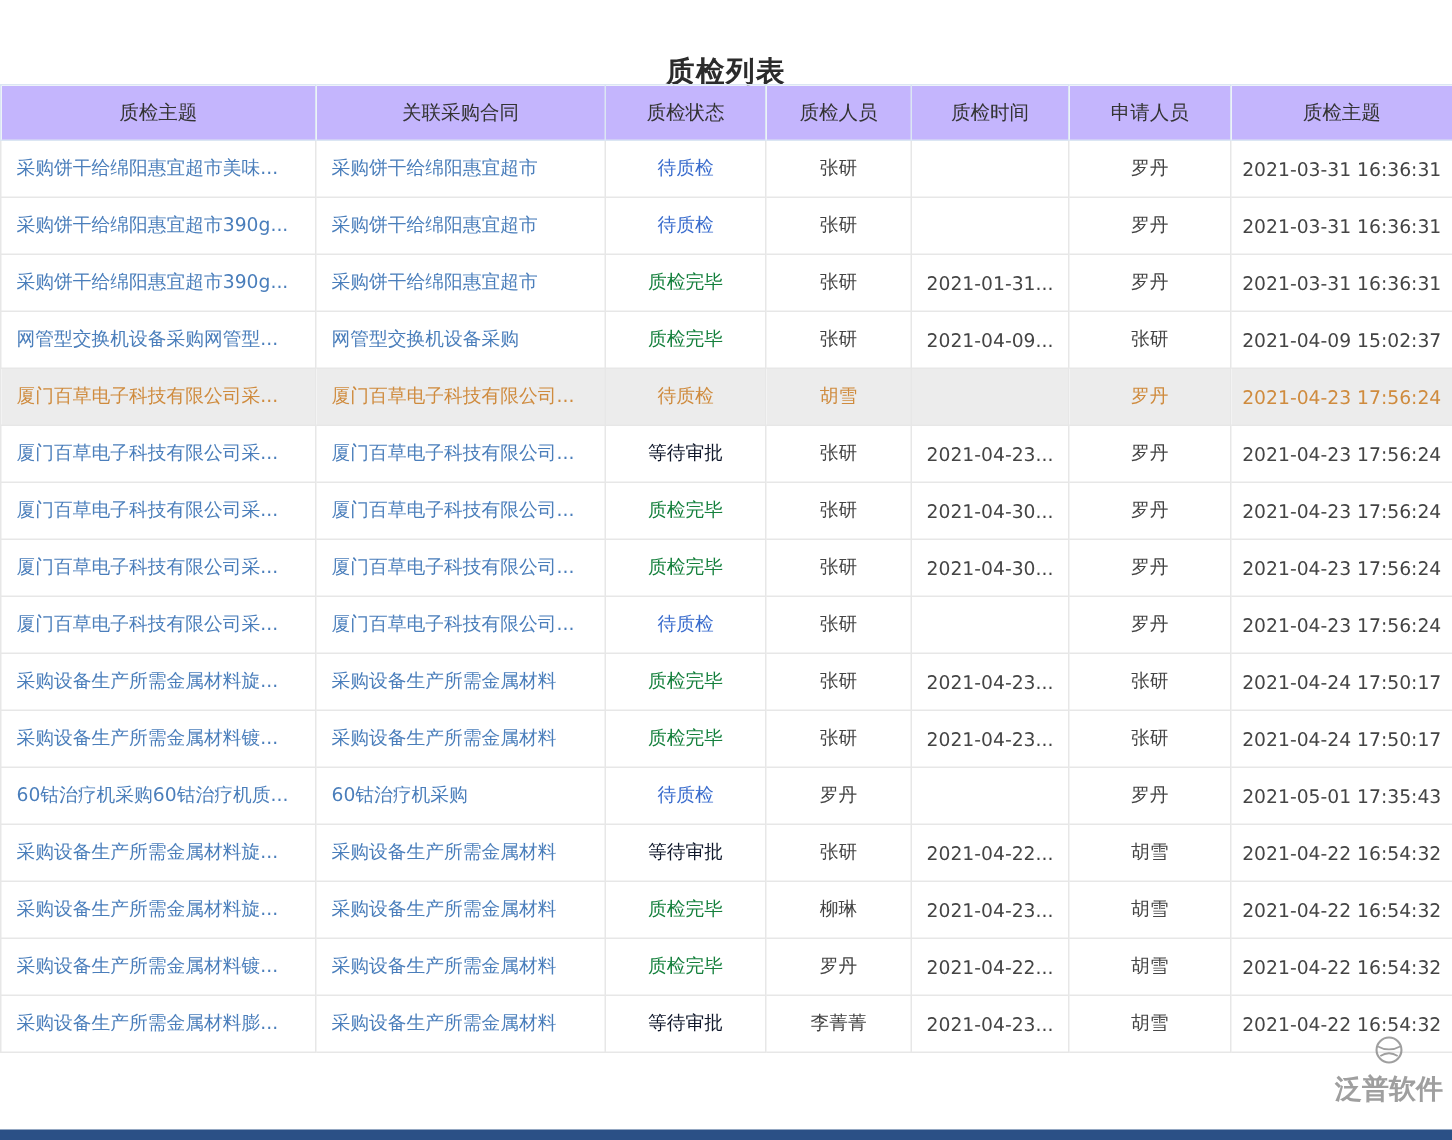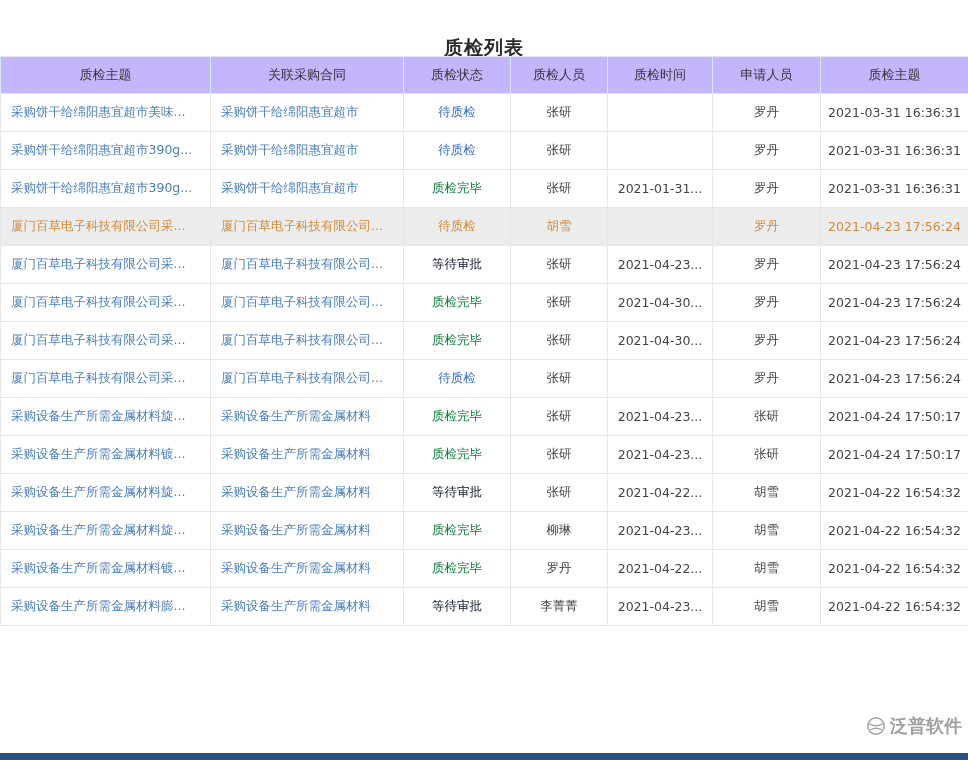--- a/index.html
+++ b/index.html
@@ -37,20 +37,21 @@
   tr.selected td.status-waiting{color:#cf8b3e;}
   .footer-bar{
     position:absolute;left:0;right:0;bottom:0;height:7px;
     background:#2b5086;z-index:5;
   }
   .watermark{
     position:absolute;right:6px;bottom:22px;z-index:6;
     display:flex;align-items:center;gap:4px;
     color:#8f8f8f;font-size:18px;font-weight:600;opacity:0.85;
     pointer-events:none;
+    flex-direction:column;
   }
   .watermark svg{display:block;}
 </style>
 </head>
 <body>
 
 <div class="screen">
 
   <div class="title-bar">
     <div class="page-title">质检列表</div>
@@ -99,20 +100,29 @@
           </tr>
           <tr>
             <td class="left"><a href="#" class="cell-link">采购饼干给绵阳惠宜超市390g...</a></td>
             <td class="left"><a href="#" class="cell-link">采购饼干给绵阳惠宜超市</a></td>
             <td class="status-done">质检完毕</td>
             <td>张研</td>
             <td>2021-01-31...</td>
             <td>罗丹</td>
             <td>2021-03-31 16:36:31</td>
           </tr>
+          <tr>
+            <td class="left"><a href="#" class="cell-link">网管型交换机设备采购网管型...</a></td>
+            <td class="left"><a href="#" class="cell-link">网管型交换机设备采购</a></td>
+            <td class="status-done">质检完毕</td>
+            <td>张研</td>
+            <td>2021-04-09...</td>
+            <td>张研</td>
+            <td>2021-04-09 15:02:37</td>
+          </tr>
           <tr class="selected">
             <td class="left"><a href="#" class="cell-link">厦门百草电子科技有限公司采...</a></td>
             <td class="left"><a href="#" class="cell-link">厦门百草电子科技有限公司...</a></td>
             <td class="status-pending">待质检</td>
             <td>胡雪</td>
             <td></td>
             <td>罗丹</td>
             <td>2021-04-23 17:56:24</td>
           </tr>
           <tr>
@@ -161,20 +171,29 @@
             <td>2021-04-24 17:50:17</td>
           </tr>
           <tr>
             <td class="left"><a href="#" class="cell-link">采购设备生产所需金属材料镀...</a></td>
             <td class="left"><a href="#" class="cell-link">采购设备生产所需金属材料</a></td>
             <td class="status-done">质检完毕</td>
             <td>张研</td>
             <td>2021-04-23...</td>
             <td>张研</td>
             <td>2021-04-24 17:50:17</td>
+          </tr>
+          <tr>
+            <td class="left"><a href="#" class="cell-link">60钴治疗机采购60钴治疗机质...</a></td>
+            <td class="left"><a href="#" class="cell-link">60钴治疗机采购</a></td>
+            <td class="status-pending">待质检</td>
+            <td>罗丹</td>
+            <td></td>
+            <td>罗丹</td>
+            <td>2021-05-01 17:35:43</td>
           </tr>
           <tr>
             <td class="left"><a href="#" class="cell-link">采购设备生产所需金属材料旋...</a></td>
             <td class="left"><a href="#" class="cell-link">采购设备生产所需金属材料</a></td>
             <td class="status-waiting">等待审批</td>
             <td>张研</td>
             <td>2021-04-22...</td>
             <td>胡雪</td>
             <td>2021-04-22 16:54:32</td>
           </tr>

